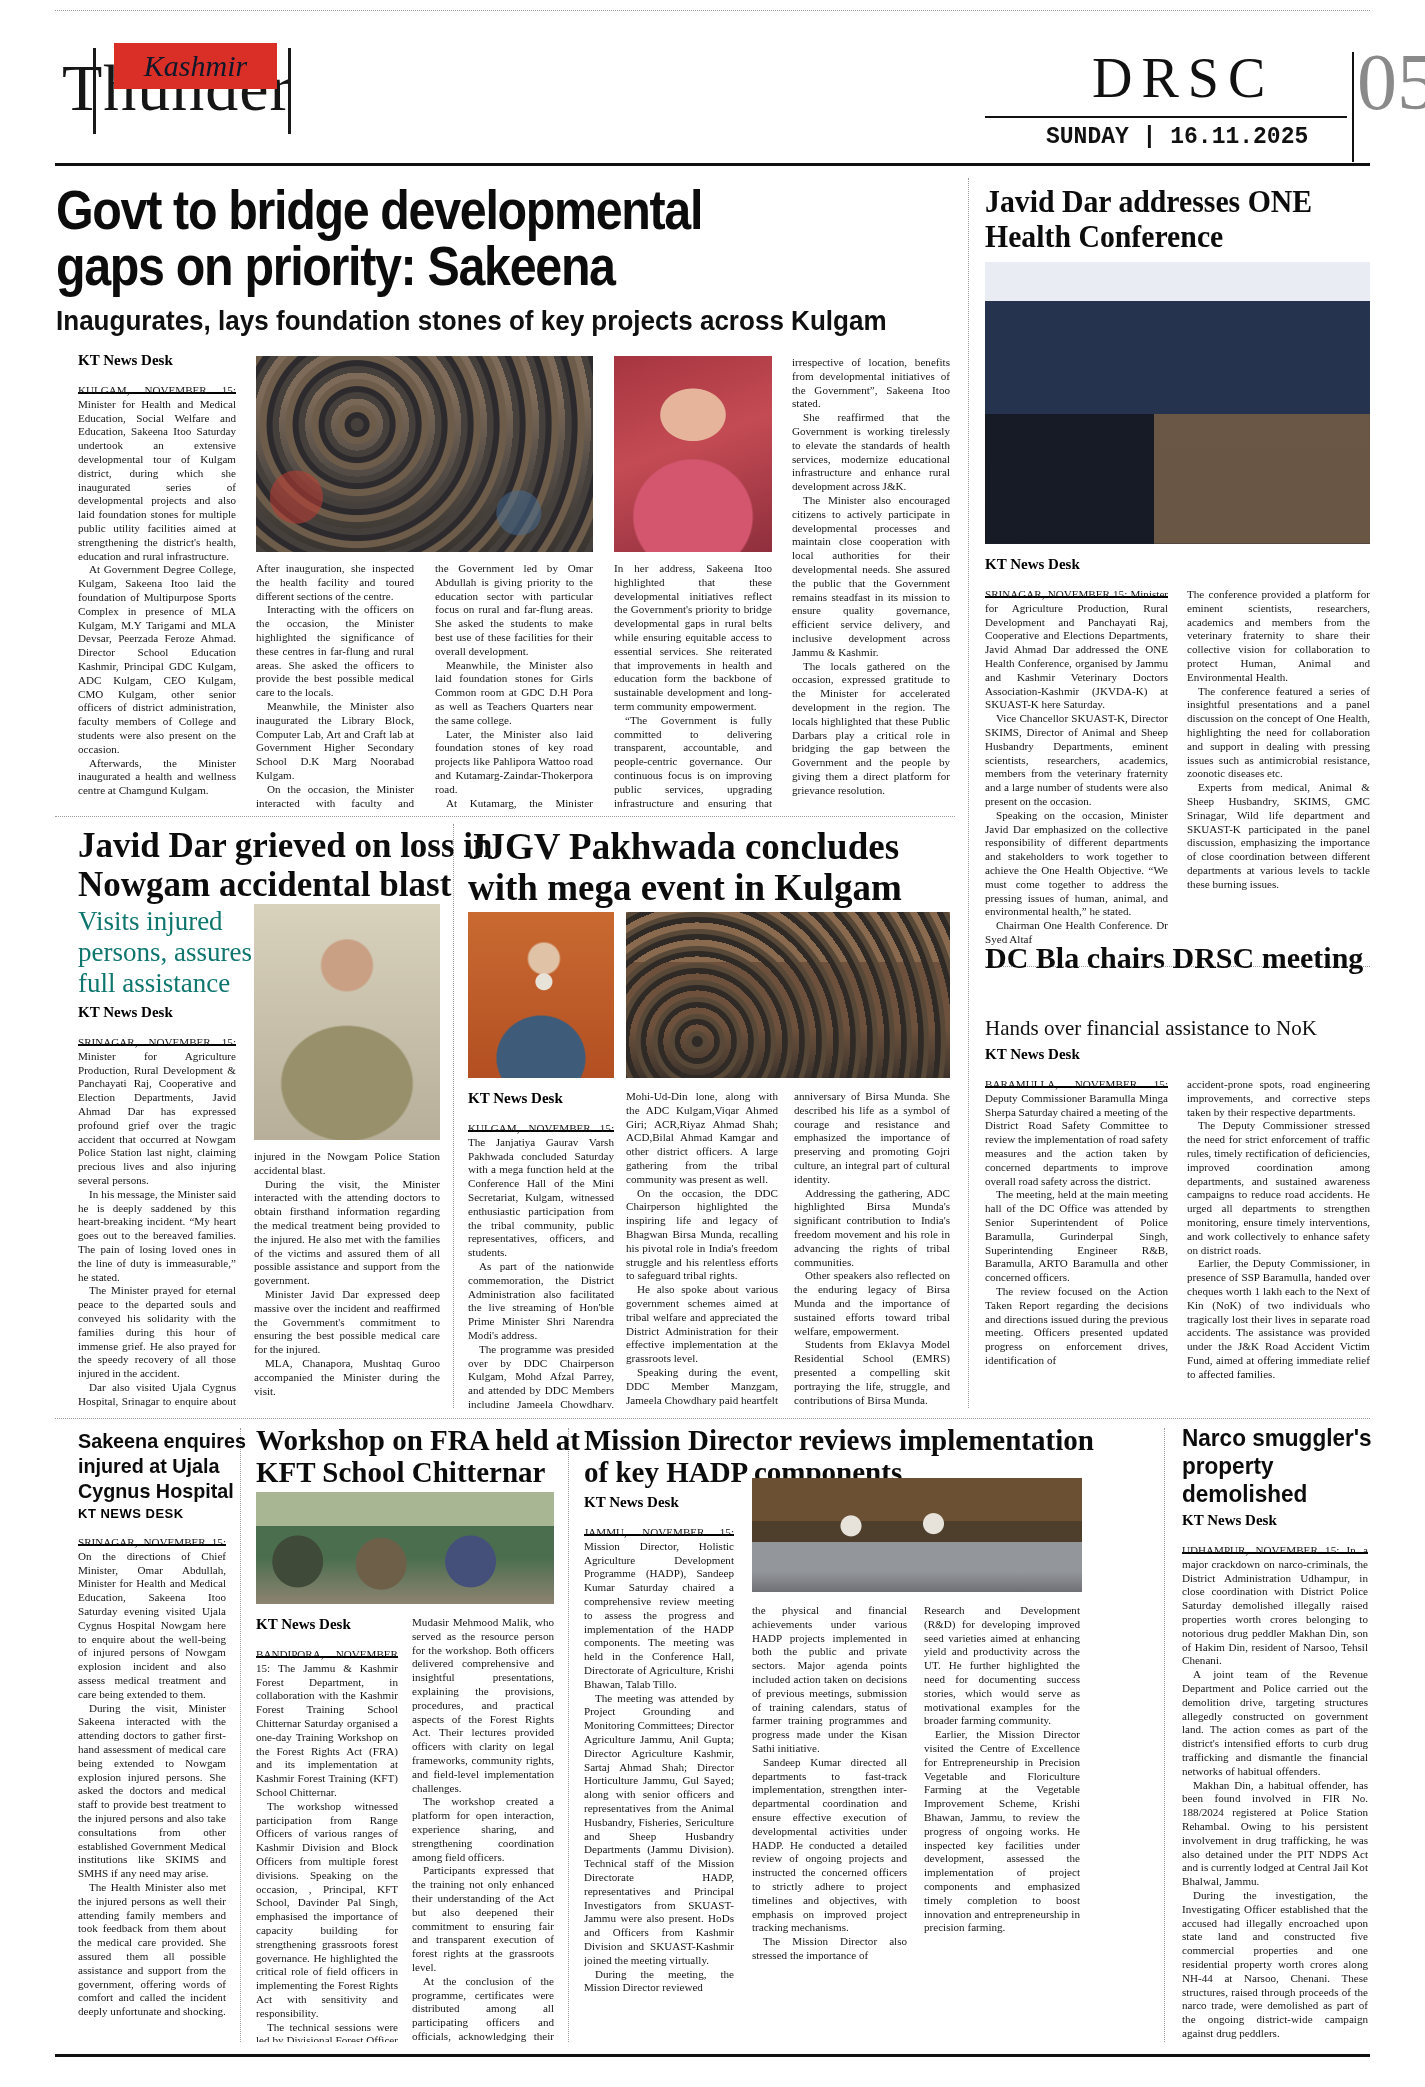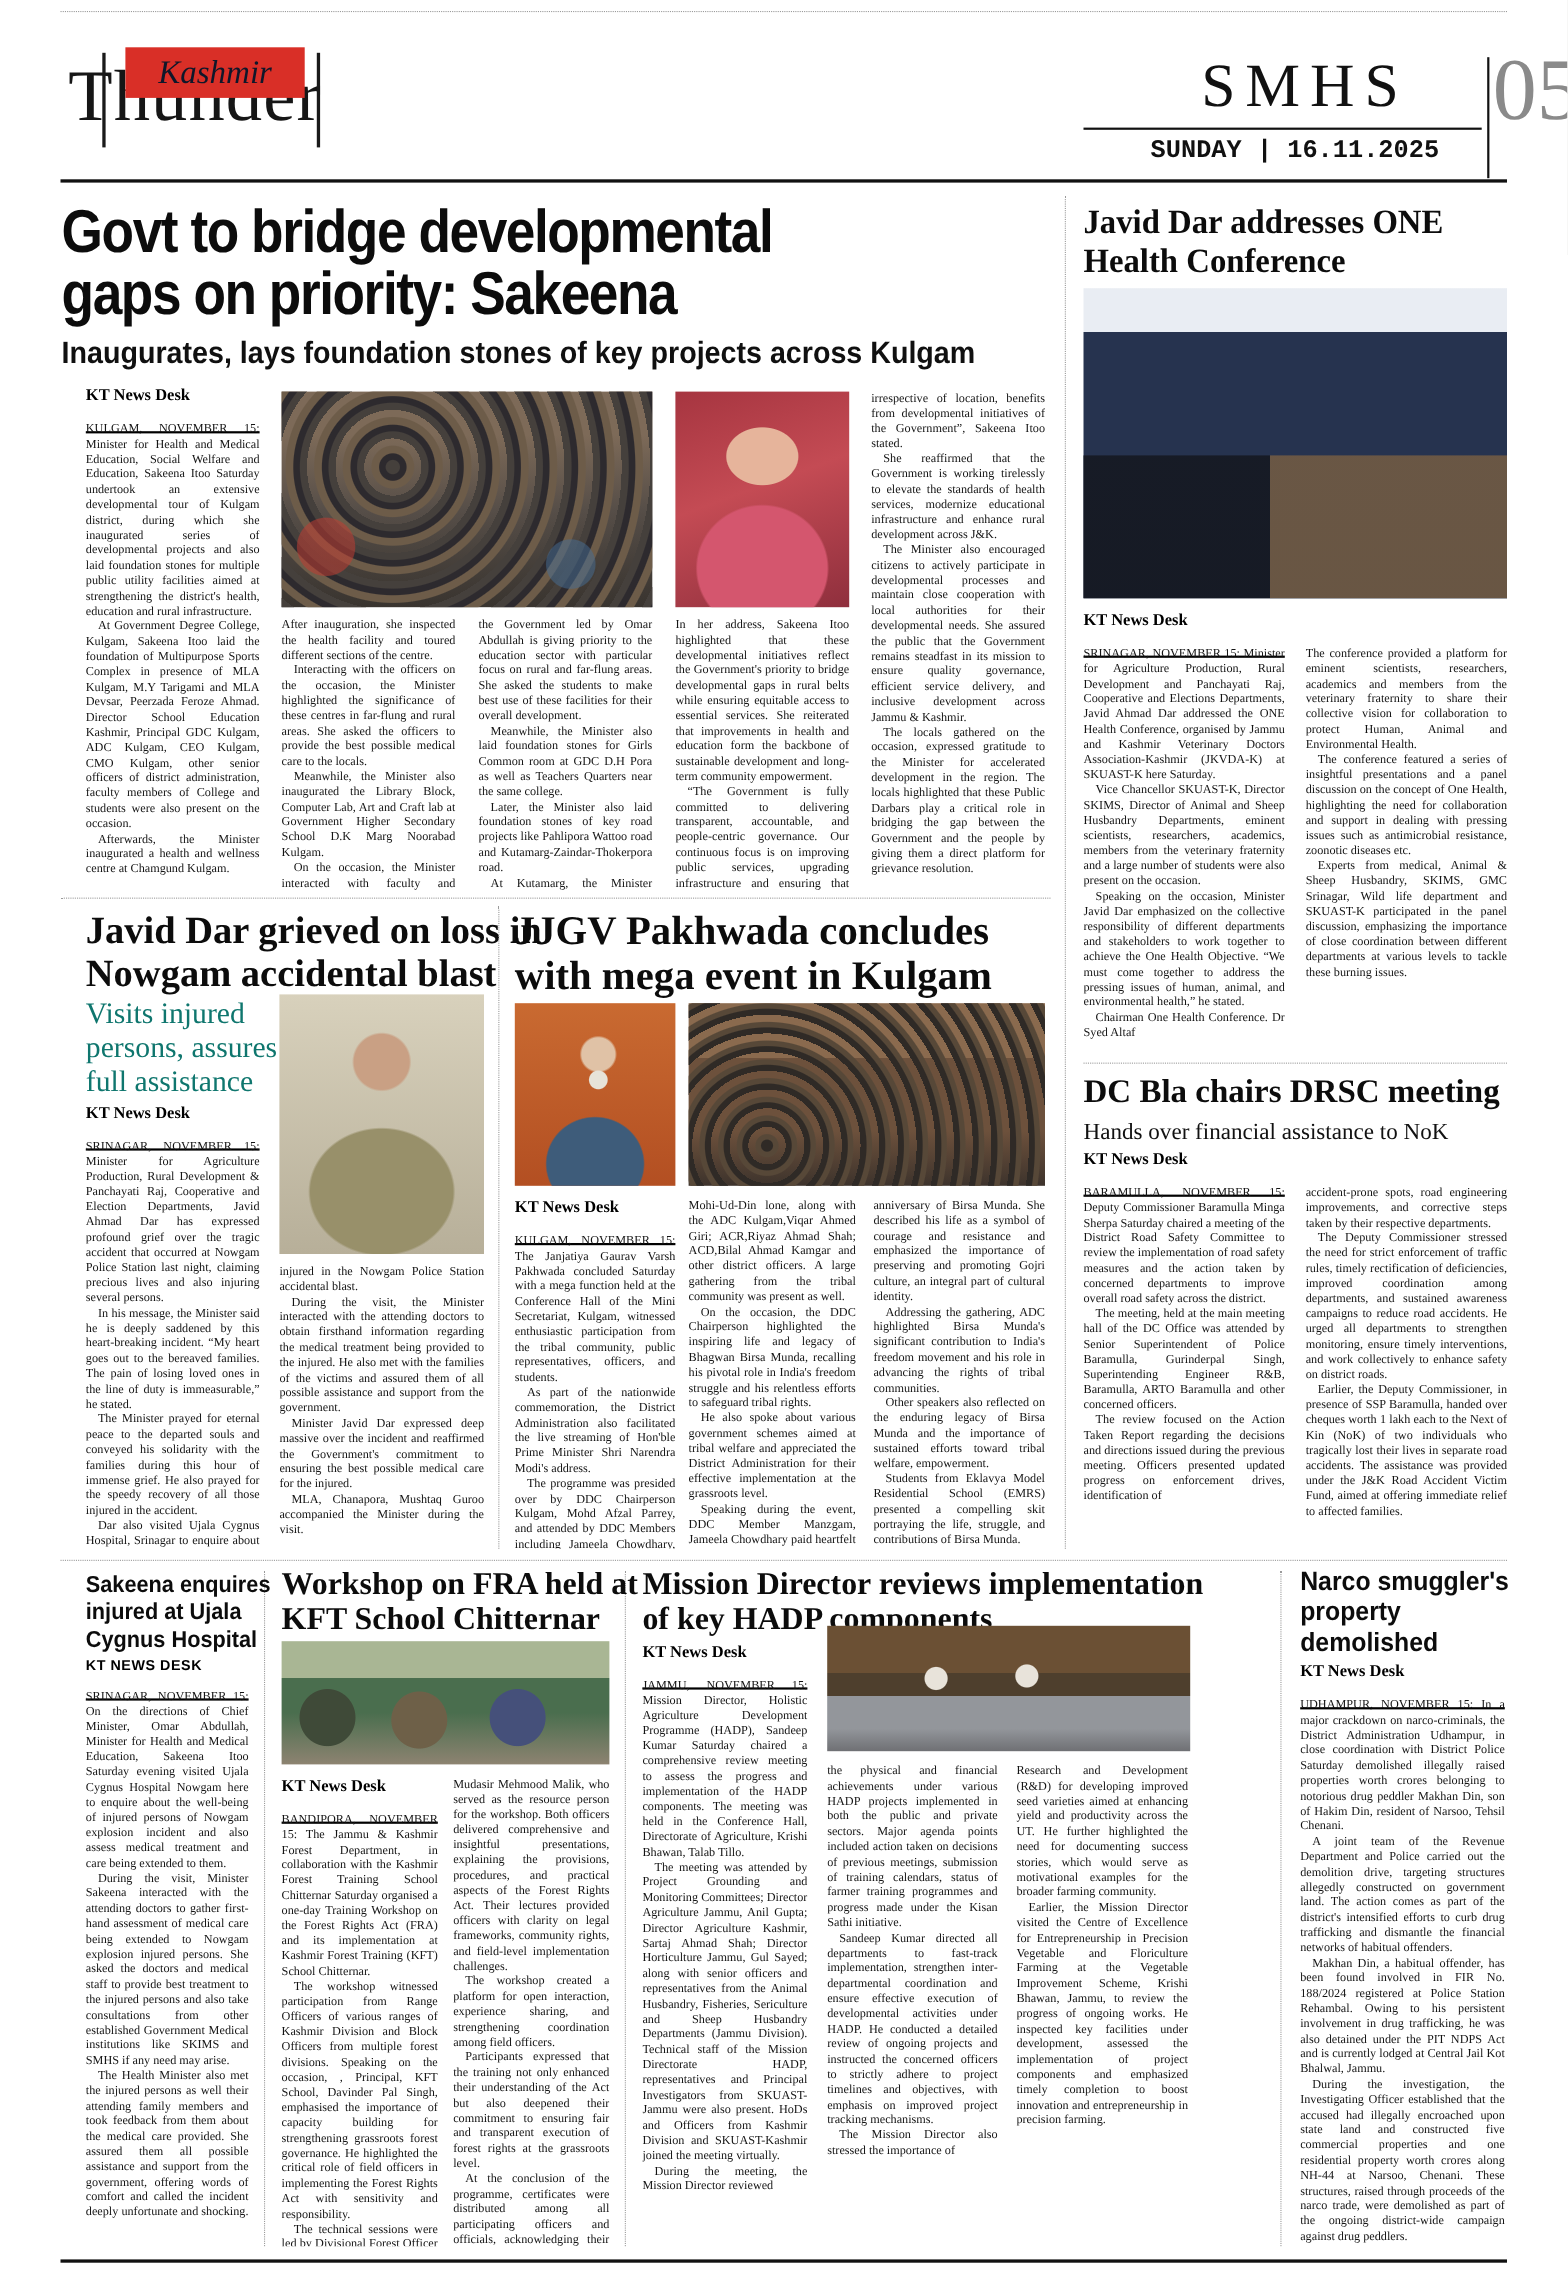--- a/index.html
+++ b/index.html
@@ -86,21 +86,21 @@
 
   <div class="abs dot-h" style="left:55px;top:10px;width:1315px;"></div>
 
   <div class="abs" style="left:0;top:0;width:1425px;height:166px;">
     <div class="abs brand-main" style="left:62px;top:55px;">Thunder</div>
     <div class="abs brand-bar" style="left:93px;top:48px;height:86px;"></div>
     <div class="abs brand-bar" style="left:288px;top:48px;height:86px;"></div>
     <div class="abs brand-box" style="left:114px;top:43px;width:163px;height:46px;">
       <span>Kashmir</span>
     </div>
-    <div class="abs section-title" style="left:1092px;top:50px;">SMHS</div>
+    <div class="abs section-title" style="left:1092px;top:50px;">DRSC</div>
     <div class="abs rule" style="left:985px;top:116px;width:362px;height:2px;"></div>
     <div class="abs edition-date" style="left:1046px;top:124px;">SUNDAY | 16.11.2025</div>
     <div class="abs rule" style="left:1352px;top:52px;width:2px;height:110px;"></div>
     <div class="abs page-num" style="left:1357px;top:42px;">05</div>
     <div class="abs rule" style="left:55px;top:163px;width:1315px;height:3px;"></div>
   </div>
 
   <div>
     <div class="abs hl-sans-xl" style="left:56px;top:182px;">
         <p>Govt to bridge developmental</p>
@@ -161,21 +161,21 @@
     <div class="abs body-text" style="left:1187px;top:588px;width:183px;height:372px;">
         <p>The conference provided a platform for eminent scientists, researchers, academics and members from the veterinary fraternity to share their collective vision for collaboration to protect Human, Animal and Environmental Health.</p>
         <p>The conference featured a series of insightful presentations and a panel discussion on the concept of One Health, highlighting the need for collaboration and support in dealing with pressing issues such as antimicrobial resistance, zoonotic diseases etc.</p>
         <p>Experts from medical, Animal &amp; Sheep Husbandry, SKIMS, GMC Srinagar, Wild life department and SKUAST-K participated in the panel discussion, emphasizing the importance of close coordination between different departments at various levels to tackle these burning issues.</p>
       </div>
   </div>
 
   <div class="abs dot-h" style="left:985px;top:966px;width:385px;"></div>
 
   <div>
-    <div class="abs hl-serif s30" style="left:985px;top:976px;">
+    <div class="abs hl-serif s30" style="left:985px;top:941px;">
         <p>DC Bla chairs DRSC meeting</p>
       </div>
     <div class="abs subhead-serif" style="left:985px;top:1016px;">Hands over financial assistance to NoK</div>
     <div class="abs byline" style="left:985px;top:1046px;width:183px;">KT News Desk</div>
     <div class="abs body-text" style="left:985px;top:1078px;width:183px;height:330px;">
         <p>BARAMULLA, NOVEMBER 15: Deputy Commissioner Baramulla Minga Sherpa Saturday chaired a meeting of the District Road Safety Committee to review the implementation of road safety measures and the action taken by concerned departments to improve overall road safety across the district.</p>
         <p>The meeting, held at the main meeting hall of the DC Office was attended by Senior Superintendent of Police Baramulla, Gurinderpal Singh, Superintending Engineer R&amp;B, Baramulla, ARTO Baramulla and other concerned officers.</p>
         <p>The review focused on the Action Taken Report regarding the decisions and directions issued during the previous meeting. Officers presented updated progress on enforcement drives, identification of</p>
       </div>
     <div class="abs body-text" style="left:1187px;top:1078px;width:183px;height:330px;">

